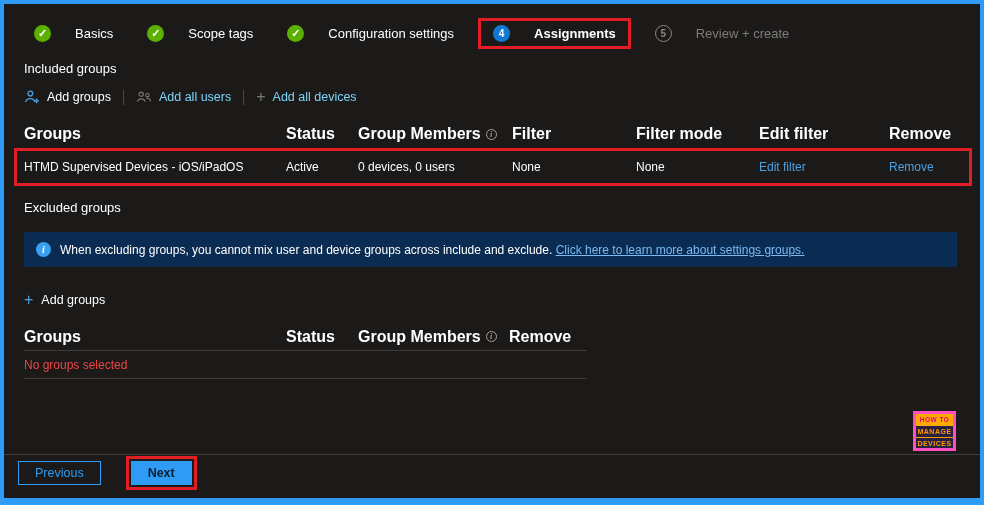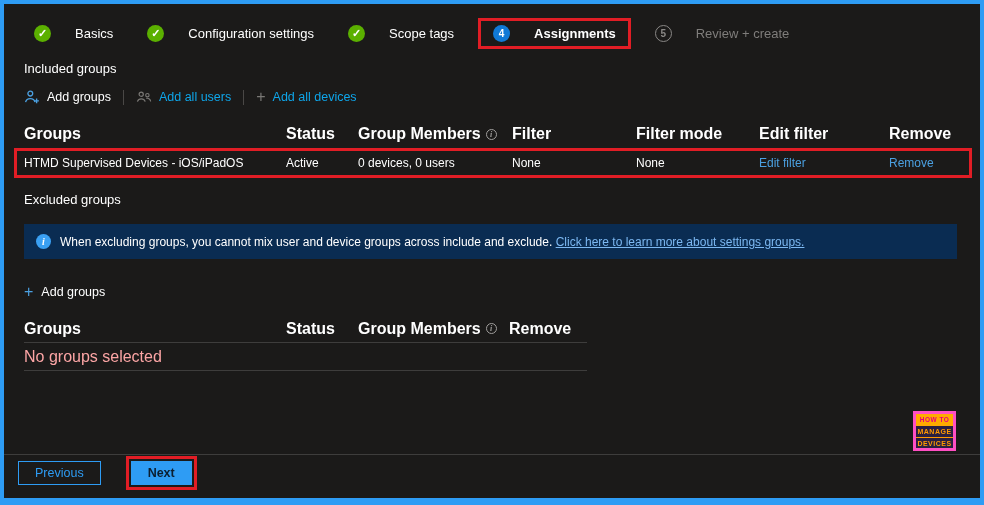--- a/index.html
+++ b/index.html
@@ -40,21 +40,21 @@
   .step-num.active { background: #1079d6; color: #fff; }
   .step-num.idle { border: 1px solid #8a8886; color: #8a8886; }
 
   
   .section-heading { font-size: 13px; color: #ffffff; margin-top: 12px; }
 
   
   .actions { display: flex; align-items: center; margin-top: 13px; }
   .action { display: flex; align-items: center; gap: 7px; cursor: pointer; }
   .action .label { font-size: 12.5px; color: #ffffff; }
-  .action.disabled .label { color: #0ea5e9; }
+  .action.disabled .label { color: #7dd3fc; }
   .action-divider { width: 1px; height: 15px; background: #4a4846; margin: 0 12px; }
   .plus-glyph { font-size: 16px; line-height: 14px; color: #7a7875; font-weight: normal; }
   .plus-glyph.blue { color: #4ba0e1; }
 
   
   .grid7 {
     display: grid;
     grid-template-columns: 262px 72px 154px 124px 123px 130px 1fr;
     align-items: center;
   }
@@ -72,27 +72,27 @@
     font-style: italic; font-family: "Liberation Serif", serif;
     display: inline-block;
   }
   .info-icon::before { content: "i"; }
 
   .row-highlight {
     border: 3px solid #e11d25;
     margin: 2px -12px 0 -10px;
     padding: 0 9px 0 7px;
   }
-  .trow { height: 24px; font-size: 12px; color: #ffffff; }
+  .trow { height: 32px; font-size: 12px; color: #ffffff; }
   .link { color: #4ba0e1; cursor: pointer; text-decoration: none; }
   .link.u { text-decoration: underline; }
 
   .table2 { width: 563px; }
   .table2 .thead { border-bottom: 1px solid #3e3d3c; margin-top: 16px; height: 28px; }
-  .empty-row { height: 28px; display: flex; align-items: center; font-size: 16px; color: #fca5a5; border-bottom: 1px solid #3e3d3c; }
+  .empty-row { height: 28px; display: flex; align-items: center; font-size: 12px; color: #ef4444; border-bottom: 1px solid #3e3d3c; }
 
   
   .banner {
     margin-top: 17px; height: 35px; width: 933px;
     background: #0a2c52;
     display: flex; align-items: center; gap: 9px;
     padding: 0 12px; font-size: 12px; color: #ffffff;
   }
   .banner-info-icon {
     flex: 0 0 auto;
@@ -142,25 +142,25 @@
 <div class="frame">
   <div class="content">
 
     <div class="tabbar">
       <div class="tab complete">
         <span class="step-check"></span>
         <span class="label">Basics</span>
       </div>
       <div class="tab complete">
         <span class="step-check"></span>
-        <span class="label">Configuration settings</span>
+        <span class="label">Scope tags</span>
       </div>
       <div class="tab complete">
         <span class="step-check"></span>
-        <span class="label">Scope tags</span>
+        <span class="label">Configuration settings</span>
       </div>
       <div class="tab current">
         <span class="step-num active">4</span>
         <span class="label">Assignments</span>
       </div>
       <div class="tab upcoming">
         <span class="step-num idle">5</span>
         <span class="label">Review + create</span>
       </div>
     </div>

